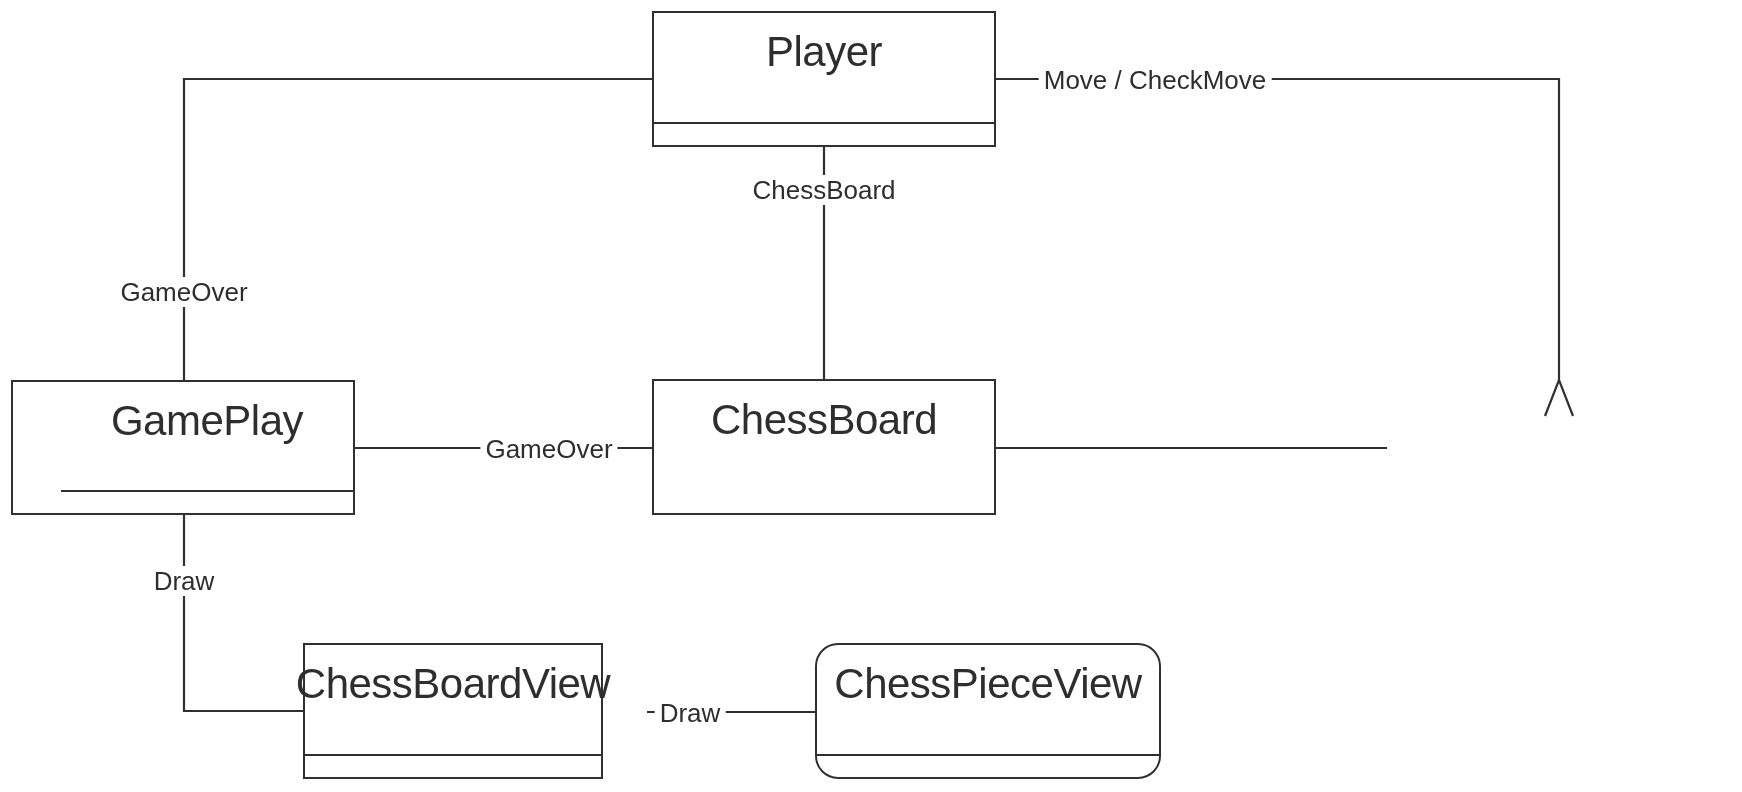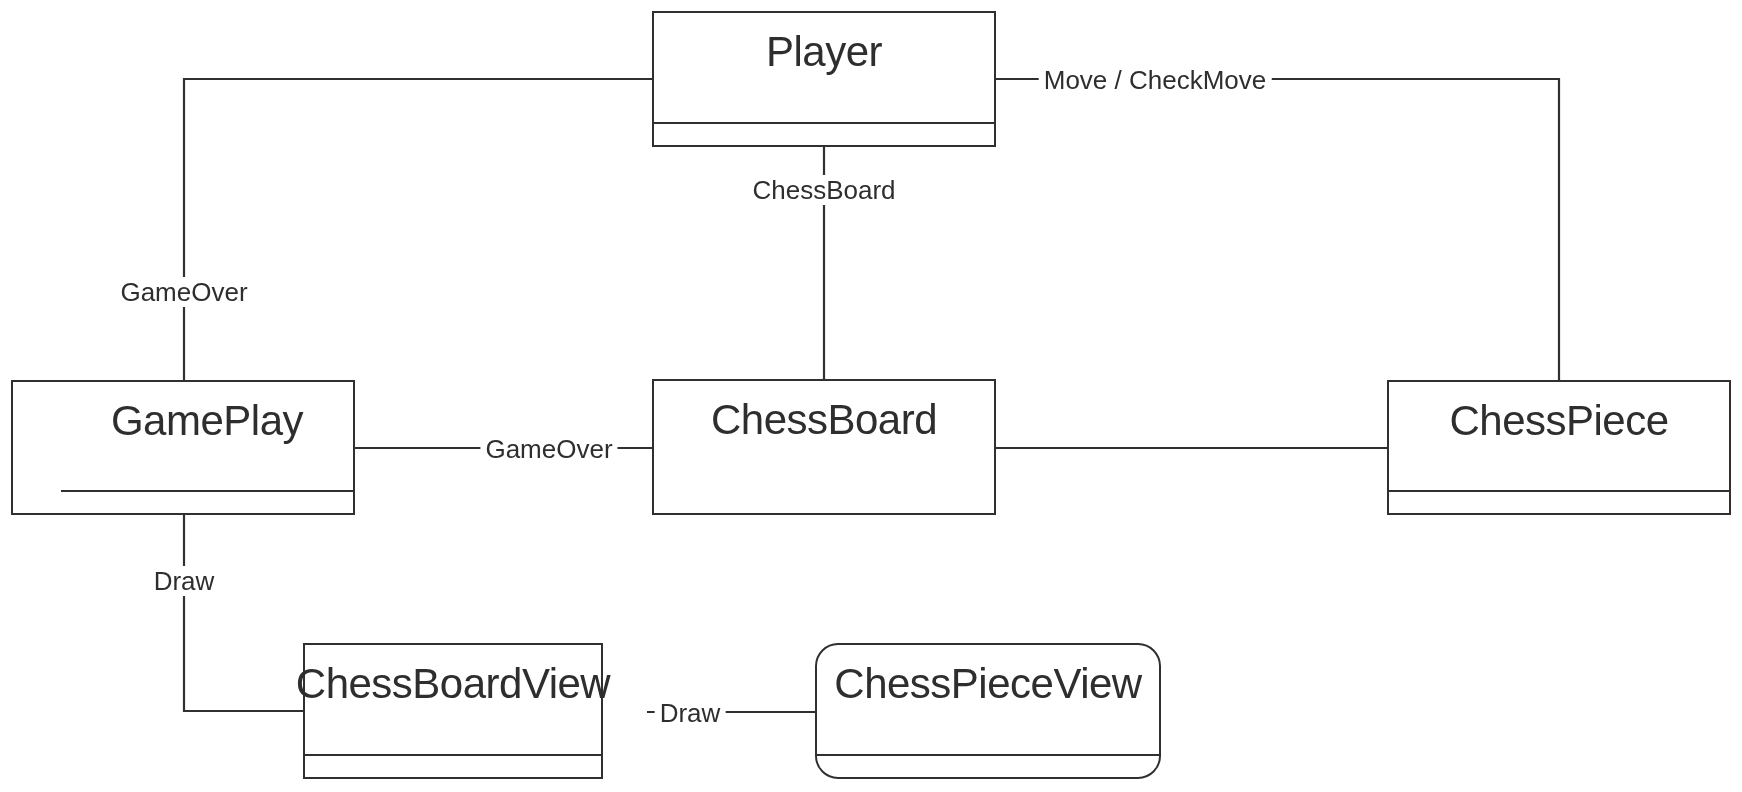--- a/index.html
+++ b/index.html
@@ -56,24 +56,20 @@
   <div class="node" style="left:11px;top:380px;width:344px;height:135px;padding-left:48px;">
     <div class="node-title">GamePlay</div>
     <div class="node-attrs"></div>
   </div>
 
   <div class="node" style="left:652px;top:379px;width:344px;height:136px;align-items:center;">
     <div class="node-title">ChessBoard</div>
     <div class="node-attrs"></div>
   </div>
 
-  <div class="node" style="left:1387px;top:380px;width:344px;height:135px;">
-    <div class="node-title">ChessPiece</div>
-    <div class="node-attrs"></div>
-  </div>
 
   <div class="node" style="left:303px;top:643px;width:300px;height:136px;">
     <div class="node-title">ChessBoardView</div>
     <div class="node-attrs"></div>
   </div>
 
   <div class="node" style="left:815px;top:643px;width:346px;height:136px;border-radius:23px;">
     <div class="node-title">ChessPieceView</div>
     <div class="node-attrs"></div>
   </div>

